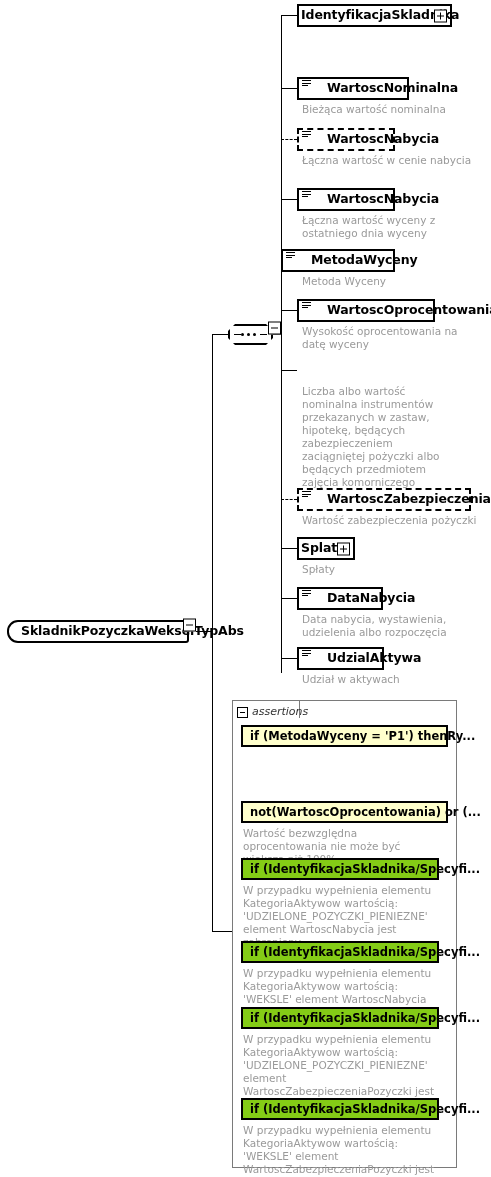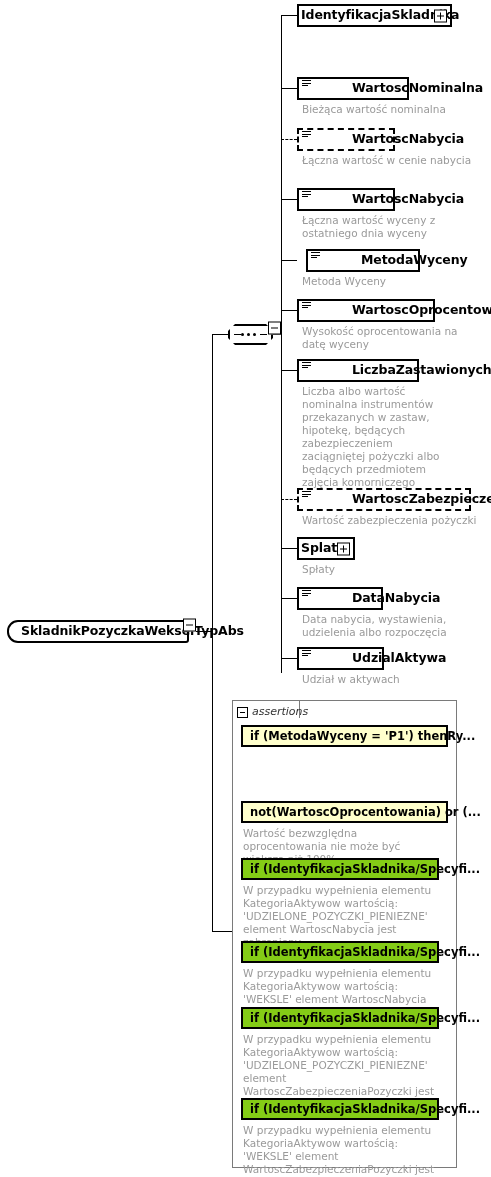--- a/index.html
+++ b/index.html
@@ -36,21 +36,21 @@
     padding:0 5px 0 2px;line-height:1;
   }
   
   .elicon{
     position:absolute;left:3px;top:1px;width:9px;height:7px;
   }
   .elicon i{display:block;background:#000;height:1px;margin-bottom:1.5px;}
   .elicon i:nth-child(1){width:9px;}
   .elicon i:nth-child(2){width:9px;}
   .elicon i:nth-child(3){width:6px;}
-  .node.hasicon .nlabel{padding-left:12px;margin-left:41px;}
+  .node.hasicon .nlabel{padding-left:28px;}
 
   
   .pmbox{
     position:absolute;right:-1px;top:50%;transform:translateY(-50%);
     width:13px;height:13px;border:1px solid #000;background:#fff;
     box-sizing:border-box;
   }
   .pmbox.inside{right:3px;}
   .pmbox .hbar,.pmbox .vbar{position:absolute;background:#000;}
   .pmbox .hbar{left:2px;right:2px;top:5px;height:1px;}
@@ -185,48 +185,40 @@
   <div class="node hasicon" style="left:297px;top:188px;width:98px;">
     <span class="elicon">
         <i></i>
         <i></i>
         <i></i>
       </span>
     <span class="nlabel">WartoscNabycia</span>
   </div>
   <div class="anno" style="left:302px;top:214px;width:175px;">Łączna wartość wyceny z ostatniego dnia wyceny</div>
 
-  <div class="node hasicon" style="left:306px;top:249px;width:114px;">
+  <div class="node hasicon" style="left:281px;top:249px;width:114px;">
     <span class="elicon">
         <i></i>
         <i></i>
         <i></i>
       </span>
     <span class="nlabel">MetodaWyceny</span>
   </div>
   <div class="anno" style="left:302px;top:275px;width:175px;">Metoda Wyceny</div>
 
   <div class="node hasicon" style="left:297px;top:299px;width:138px;">
     <span class="elicon">
         <i></i>
         <i></i>
         <i></i>
       </span>
     <span class="nlabel">WartoscOprocentowania</span>
   </div>
   <div class="anno" style="left:302px;top:325px;width:175px;">Wysokość oprocentowania na datę wyceny</div>
 
-  <div class="node hasicon" style="left:297px;top:359px;width:122px;">
-    <span class="elicon">
-        <i></i>
-        <i></i>
-        <i></i>
-      </span>
-    <span class="nlabel">LiczbaZastawionych</span>
-  </div>
   <div class="anno" style="left:302px;top:385px;width:150px;">Liczba albo wartość nominalna instrumentów przekazanych w zastaw, hipotekę, będących zabezpieczeniem zaciągniętej pożyczki albo będących przedmiotem zajęcia komorniczego</div>
 
   <div class="node hasicon optional" style="left:297px;top:488px;width:174px;">
     <span class="elicon">
         <i></i>
         <i></i>
         <i></i>
       </span>
     <span class="nlabel">WartoscZabezpieczeniaPozyczki</span>
   </div>

